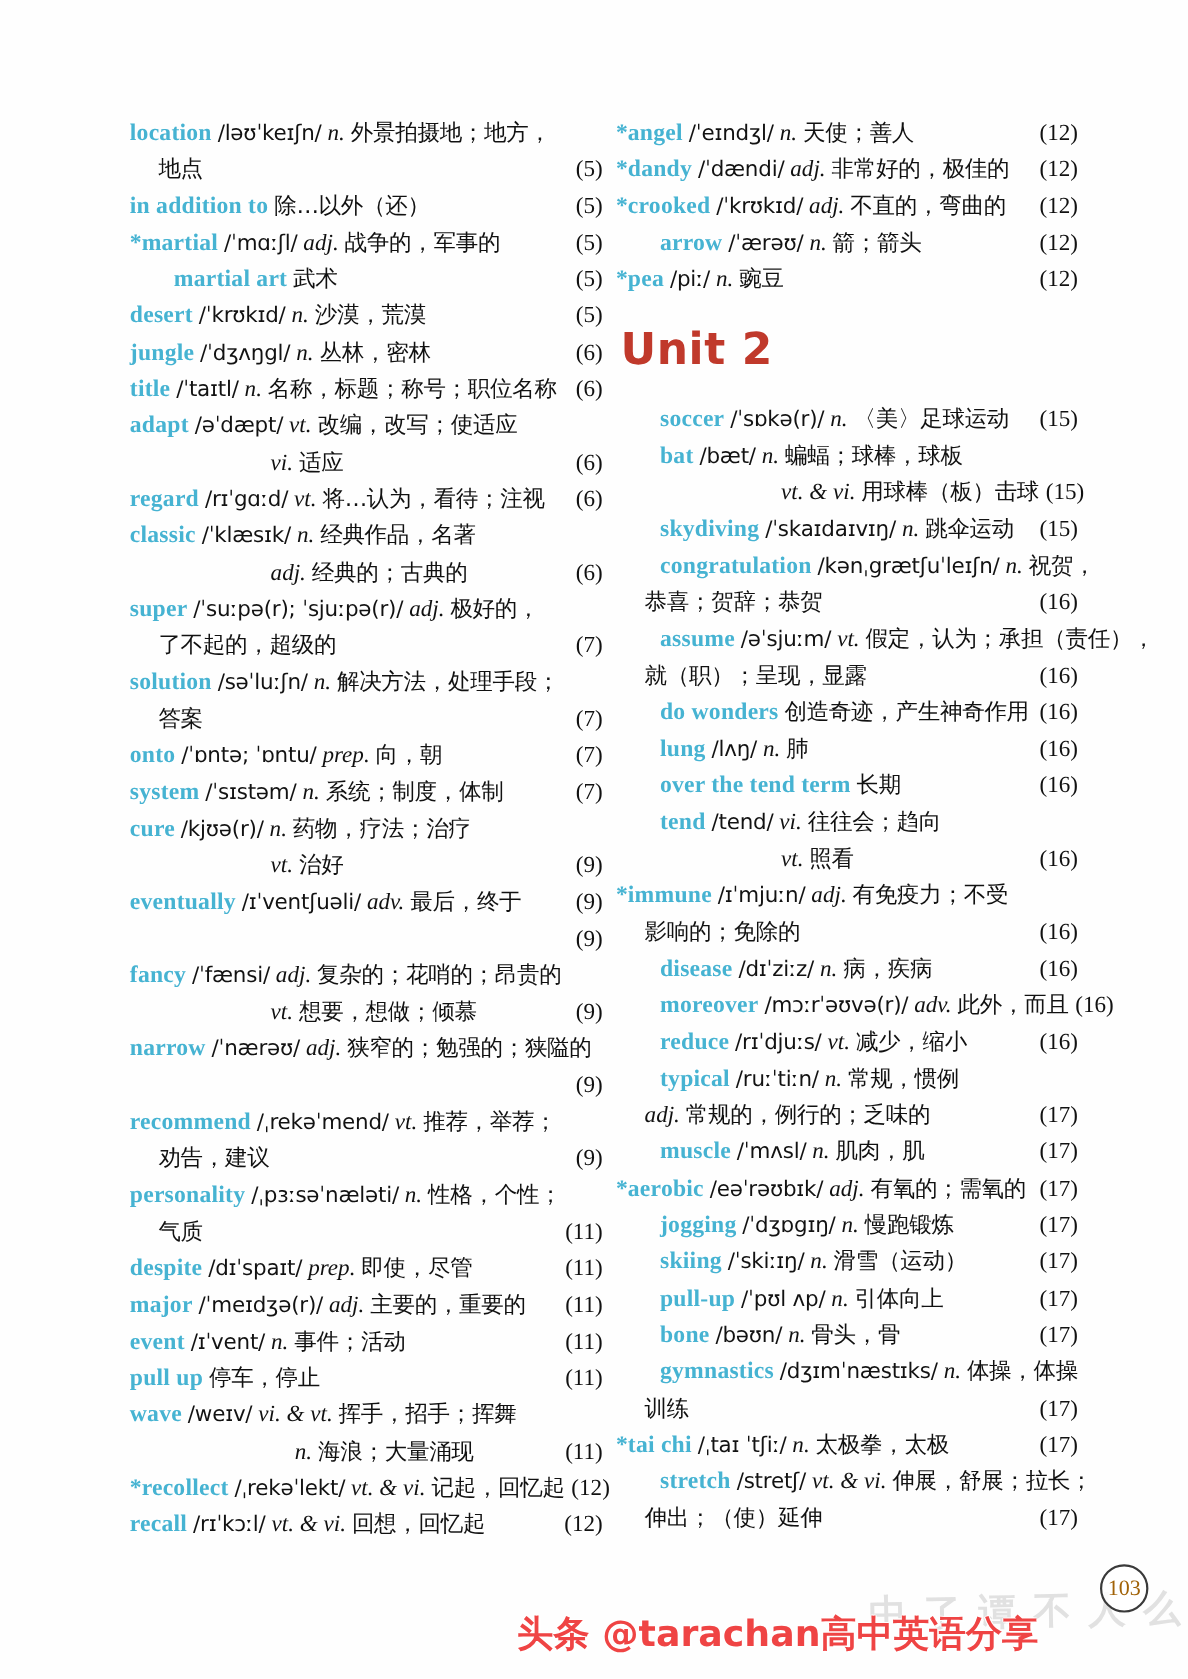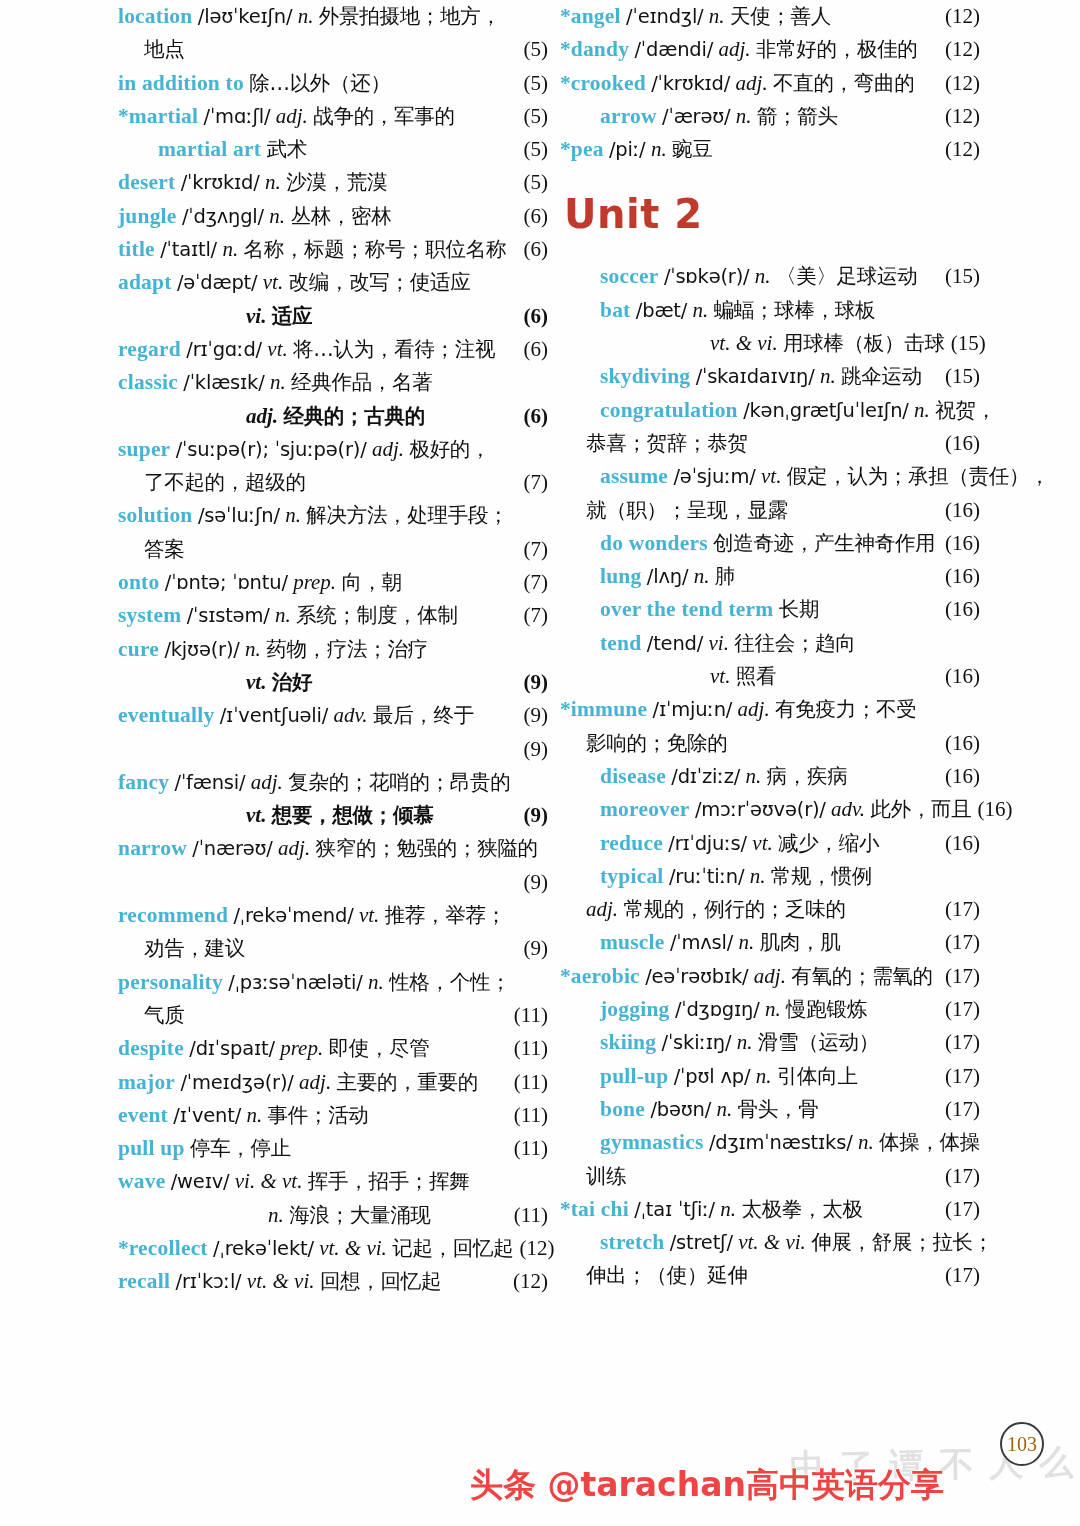--- a/index.html
+++ b/index.html
@@ -23,20 +23,21 @@
     position: absolute;
     left: 0;
     top: 0;
     width: 1080px;
     height: 1430px;
     display: flex;
   }
 
   .col {
     position: relative;
+    padding-top: 104px;
   }
   .col-left  { width: 430px; margin-left: 118px; }
   .col-right { width: 420px; margin-left: 12px; }
 
   
   .entry { margin: 0; }
 
   .line {
     display: flex;
     align-items: baseline;
@@ -56,21 +57,21 @@
     font-size: 21px;
     color: #111;
     flex: 0 0 auto;
   }
   .line.no-pg .pg { visibility: hidden; }
 
   
   .ind-0 { padding-left: 0; }
   .ind-1 { padding-left: 26px; }   
   .ind-2 { padding-left: 40px; }   
-  .ind-3 { padding-left: 128px; font-weight: bold; }  
+  .ind-3 { padding-left: 128px; }  
   .ind-4 { padding-left: 150px; }
 
   
   .hw {
     color: #46b3d2;
     font-weight: bold;
     letter-spacing: 0.2px;
   }
   .star { color: #46b3d2; font-weight: bold; }
   .phon {

